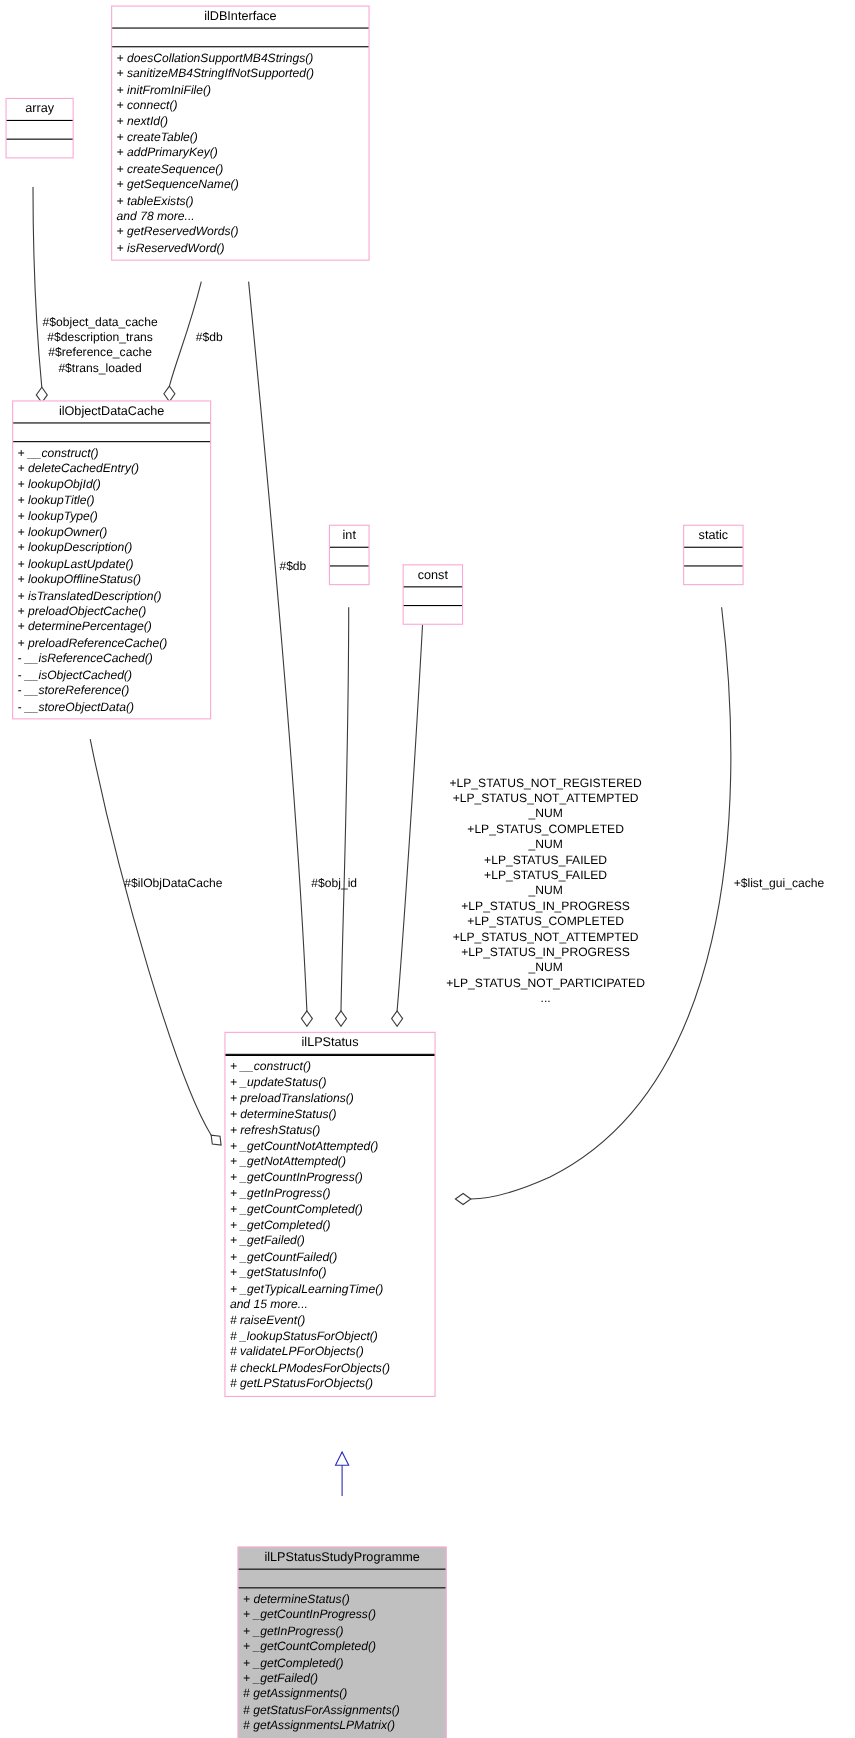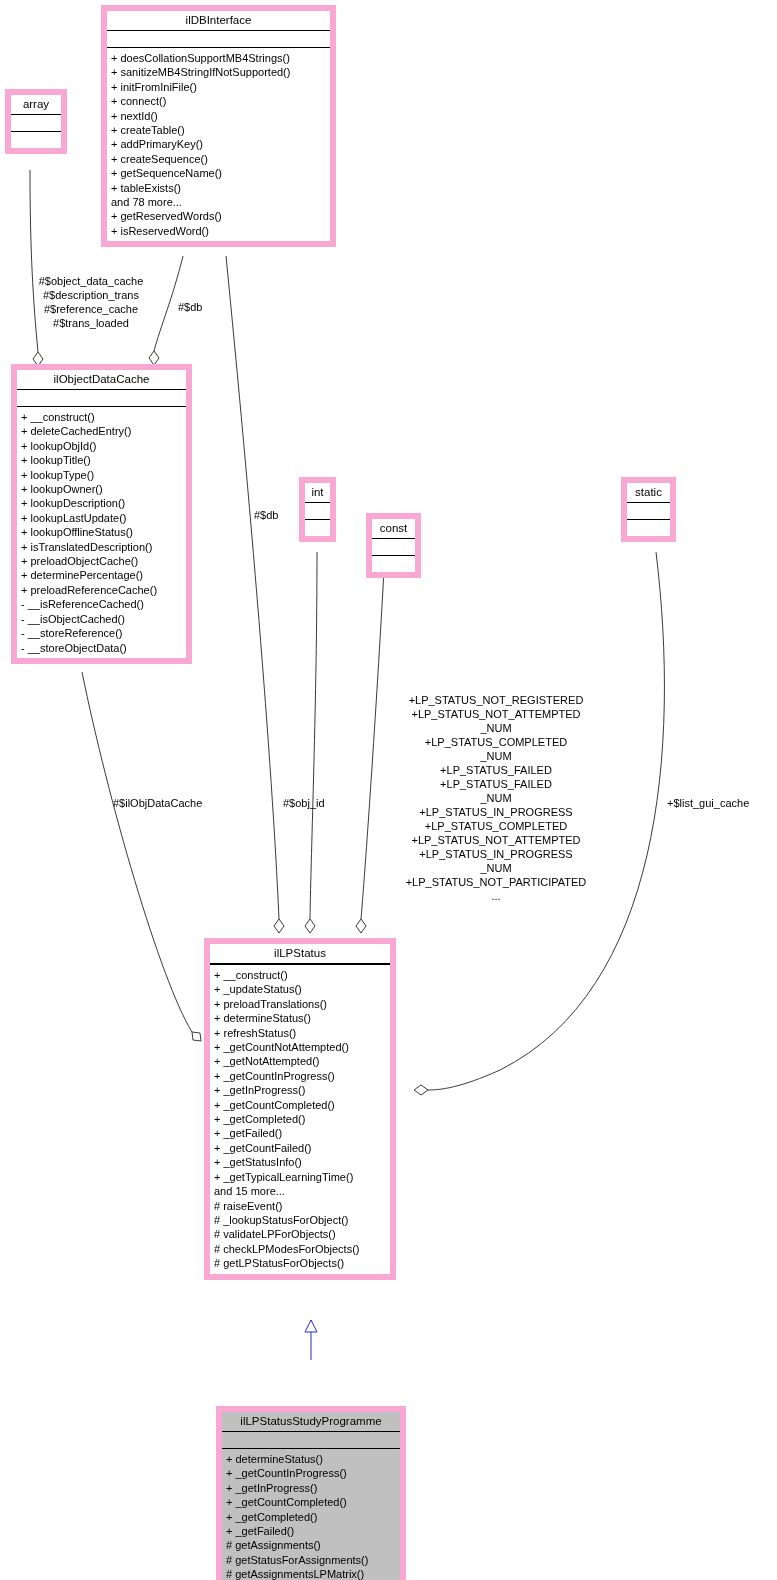--- a/index.html
+++ b/index.html
@@ -19,58 +19,60 @@
   svg.edges {
     position: absolute;
     left: 0;
     top: 0;
     width: 777px;
     height: 1580px;
     pointer-events: none;
   }
   .node {
     position: absolute;
-    border: 6px solid #f9a8d4;
+    border: 1px solid #f9a8d4;
     background: #ffffff;
     box-sizing: border-box;
   }
   .node.shaded {
     background: #c0c0c0;
   }
   .node .title {
     text-align: center;
     padding: 3px 4px 4px 4px;
     font-size: 11.5px;
     white-space: nowrap;
   }
   .node .sep {
     border-top: 1px solid #000000;
     height: 0;
   }
   .node .compartment {
     padding: 3px 4px;
+    font-style: italic;
   }
   .node .compartment.empty {
     height: 16px;
     padding: 0;
   }
   .node .row {
     white-space: nowrap;
     line-height: 14.4px;
     font-size: 11px;
   }
   .edge-label {
     position: absolute;
     font-size: 11px;
     line-height: 14px;
     white-space: pre;
     color: #000000;
   }
   .edge-label.center {
     text-align: center;
+    margin-top: 12px;
   }
 </style>
 </head>
 <body>
 
 <svg class="edges" viewBox="0 0 777 1580">
 
   <path d="M 30,170 C 30,250 33,300 38,352" fill="none" stroke="#3a3a3a" stroke-width="1"></path>
   <polygon points="38,352 33,359 38,366 43,359" fill="#ffffff" stroke="#3a3a3a" stroke-width="1"></polygon>
 

